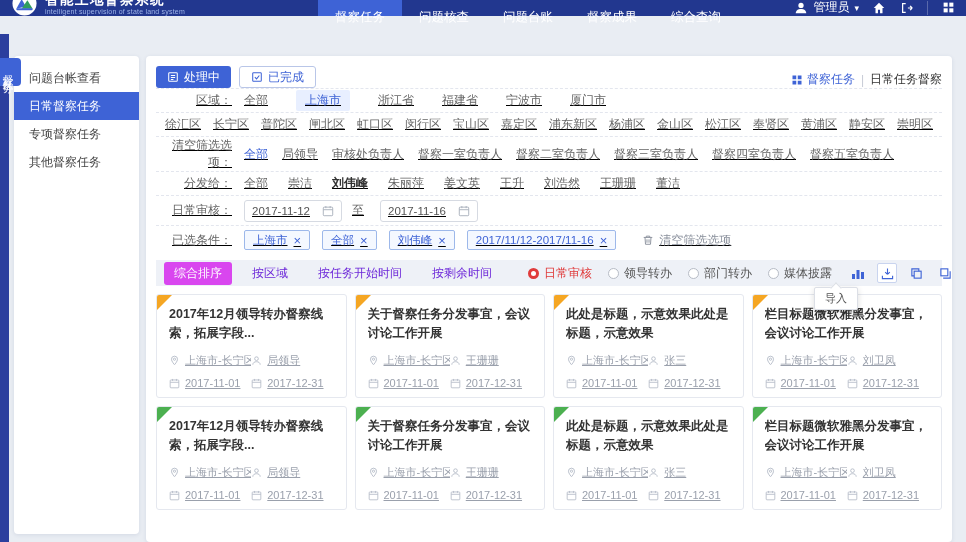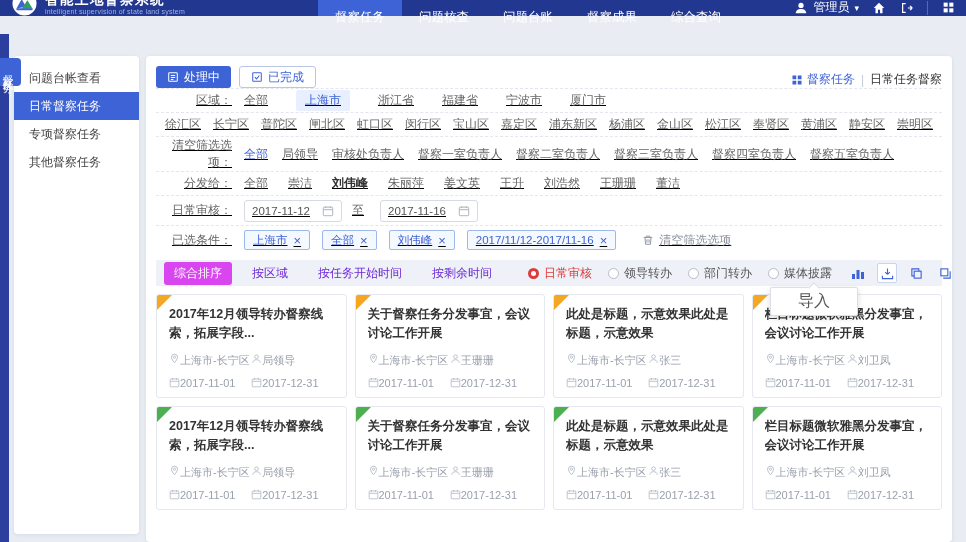--- a/index.html
+++ b/index.html
@@ -78,31 +78,31 @@
   .sort-btn.active { background:#d946ef; color:#fff; }
   .radios { margin-left:auto; display:flex; align-items:center; }
   .radio { display:flex; align-items:center; gap:5px; color:#555; margin-left:16px; cursor:pointer; white-space:nowrap; }
   .radio .dot { width:11px; height:11px; border:1px solid #b7bcc6; border-radius:50%; background:#fff; }
   .radio.active .dot { border:3.5px solid #e03b3b; }
   .radio.active { color:#e03b3b; }
   .tools { display:flex; align-items:center; gap:9px; color:#3e63d6; margin-left:16px; }
   .tool { width:20px; height:20px; display:flex; align-items:center; justify-content:center; cursor:pointer; }
   .tool.boxed { border:1px solid #c9d4ef; background:#fff; border-radius:2px; }
   .tooltip { position:absolute; top:27px; right:84px; background:#fff; border:1px solid #dcdfe6; box-shadow:0 2px 6px rgba(0,0,0,.14);
-             font-size:16px; color:#555; padding:3px 27px; border-radius:2px; z-index:6; }
+             font-size:11px; color:#555; padding:3px 10px; border-radius:2px; z-index:6; }
   .tooltip::before { content:""; position:absolute; top:-4px; left:50%; margin-left:-4px; width:7px; height:7px; background:#fff;
                      border-left:1px solid #dcdfe6; border-top:1px solid #dcdfe6; transform:rotate(45deg); }
 
   
   .cards { margin-top:8px; display:grid; grid-template-columns:repeat(4,1fr); gap:8px; }
   .card { position:relative; background:#fff; border:1px solid #e5e8ef; border-radius:3px; padding:10px 12px; height:104px; overflow:hidden; cursor:pointer; }
   .corner { position:absolute; top:0; left:0; width:0; height:0; border-top:15px solid var(--corner,#f5a623); border-right:15px solid transparent; }
   .card-title { font-size:12.5px; font-weight:bold; color:#333; line-height:1.55; height:39px; overflow:hidden; }
   .card-meta { display:flex; margin-top:9px; font-size:11px; color:#9aa0ac; }
-  .meta-cell { display:flex; width:50%; overflow:hidden; white-space:nowrap; }
+  .meta-cell { display:flex; align-items:center; gap:5px; width:50%; overflow:hidden; white-space:nowrap;text-decoration:underline; }
   .meta-cell svg { flex-shrink:0; color:#b6bcc8; }
   .card-foot { display:flex; justify-content:space-between; align-items:center; border-top:1px solid #eef0f4; margin-top:11px; padding:8px 4px 0; }
   .fico { width:16px; height:16px; color:#3e63d6; cursor:pointer; display:flex; align-items:center; justify-content:center; }
   .fico.muted { color:#c4c9d4; }
 </style>
 </head>
 <body>
 
 <div class="screen">
 

